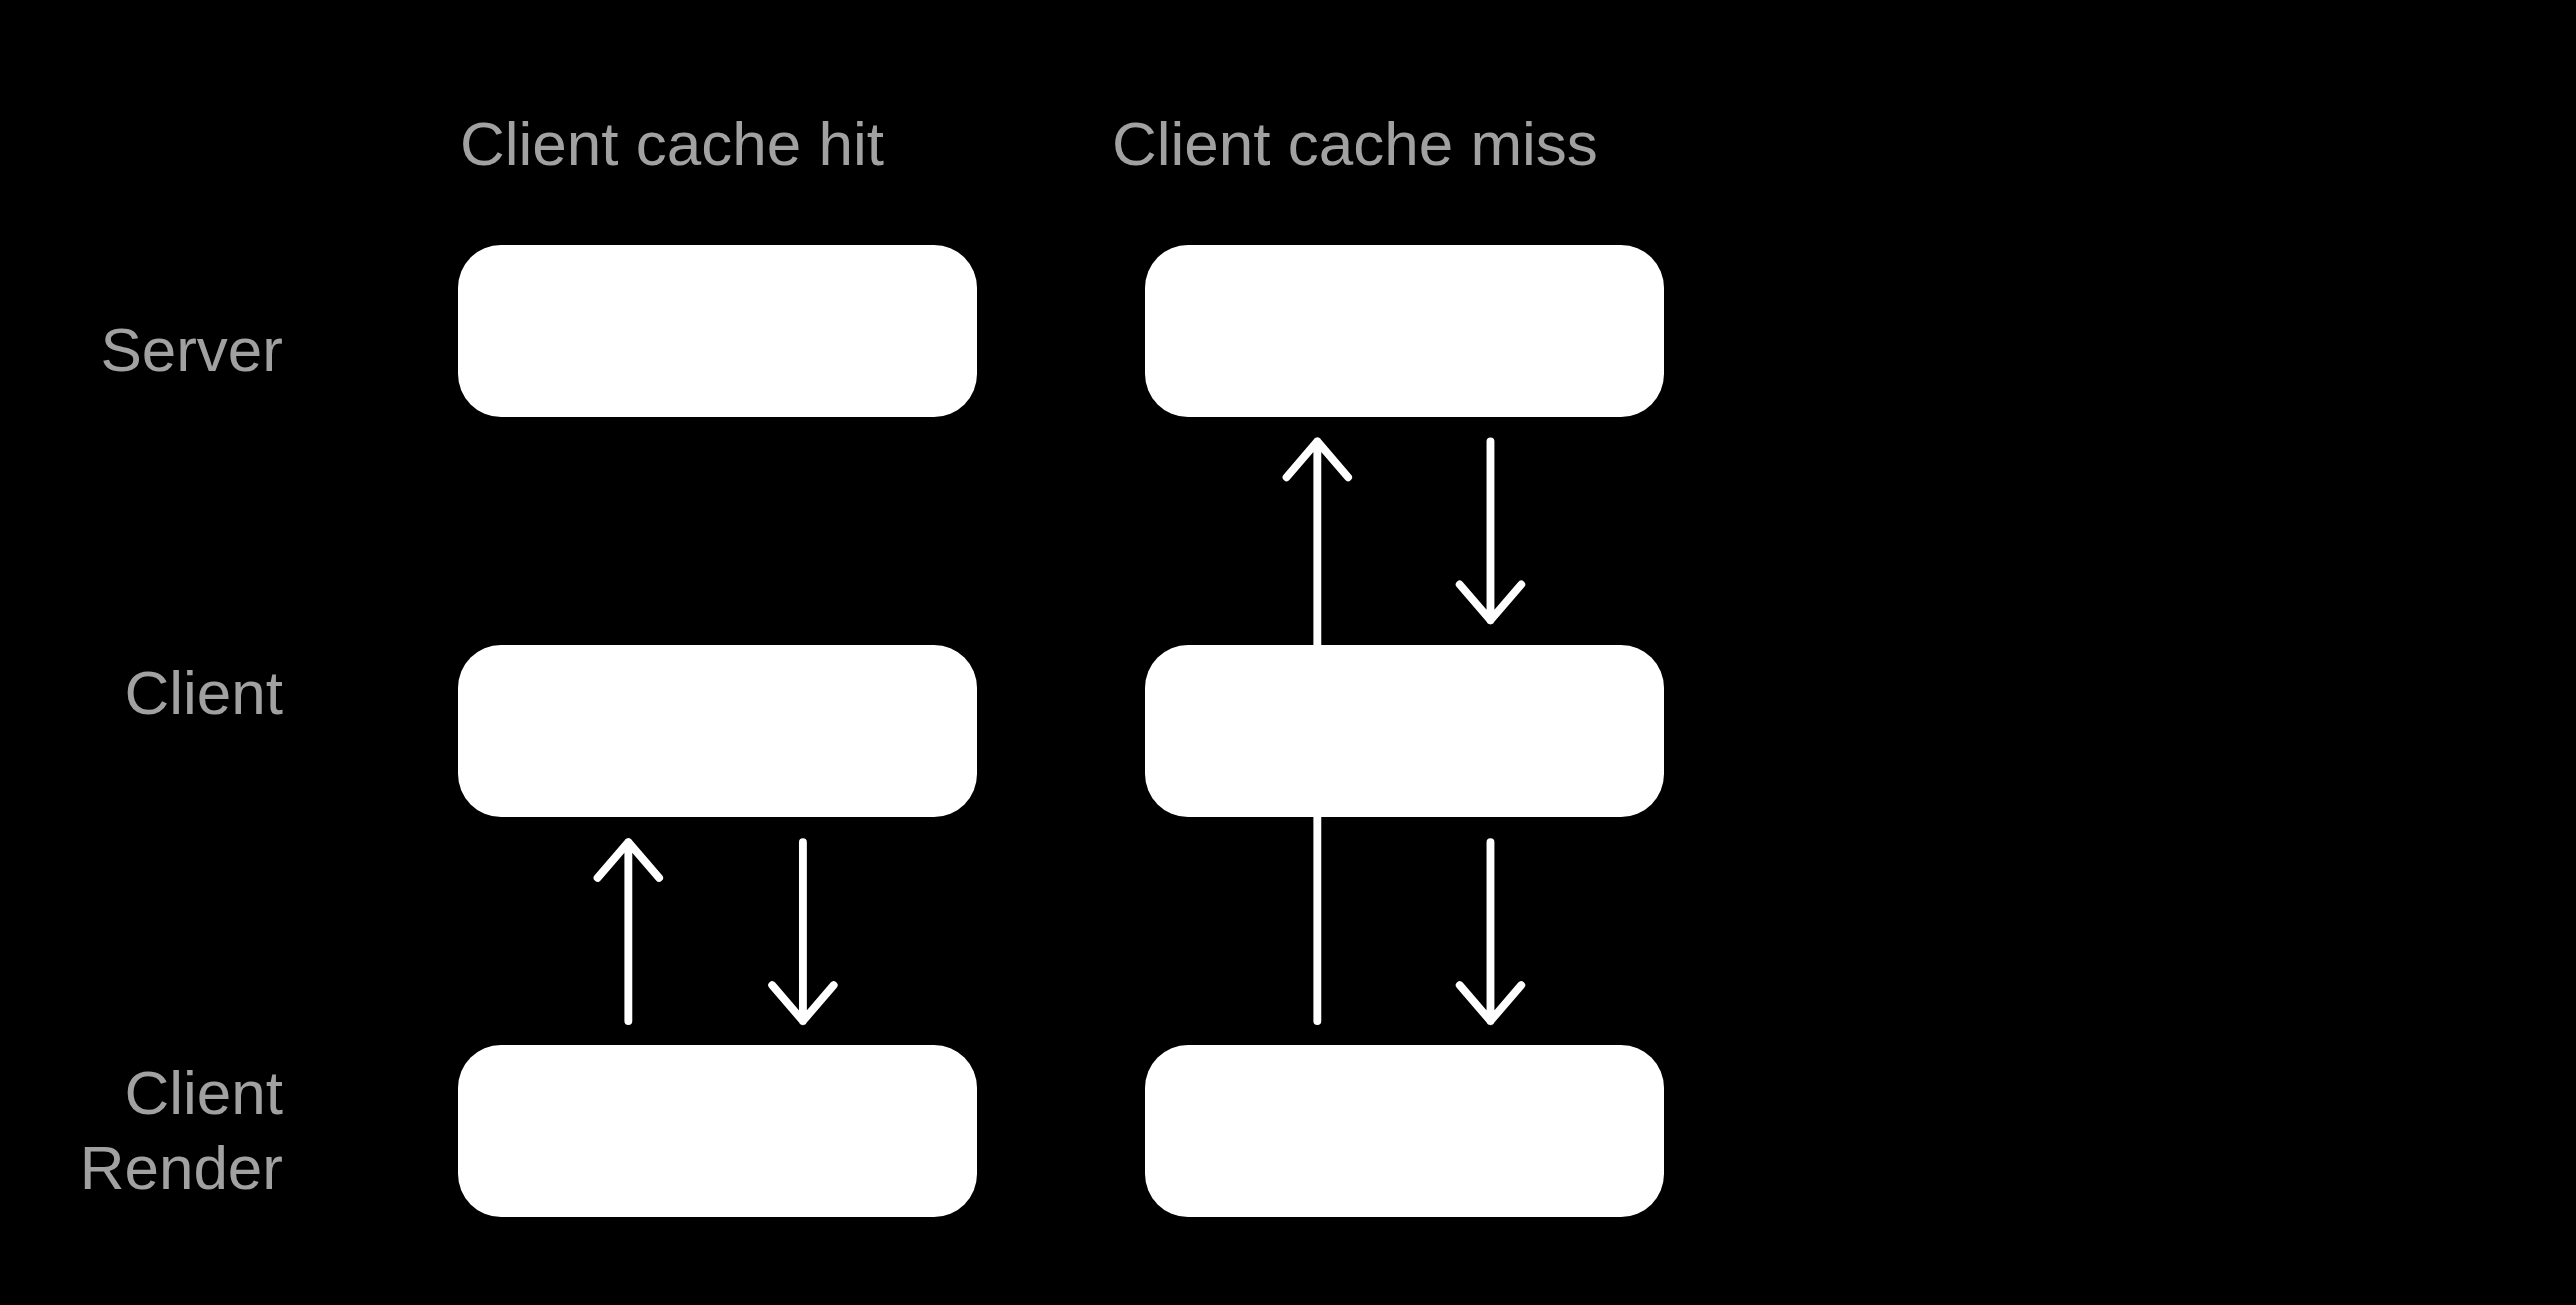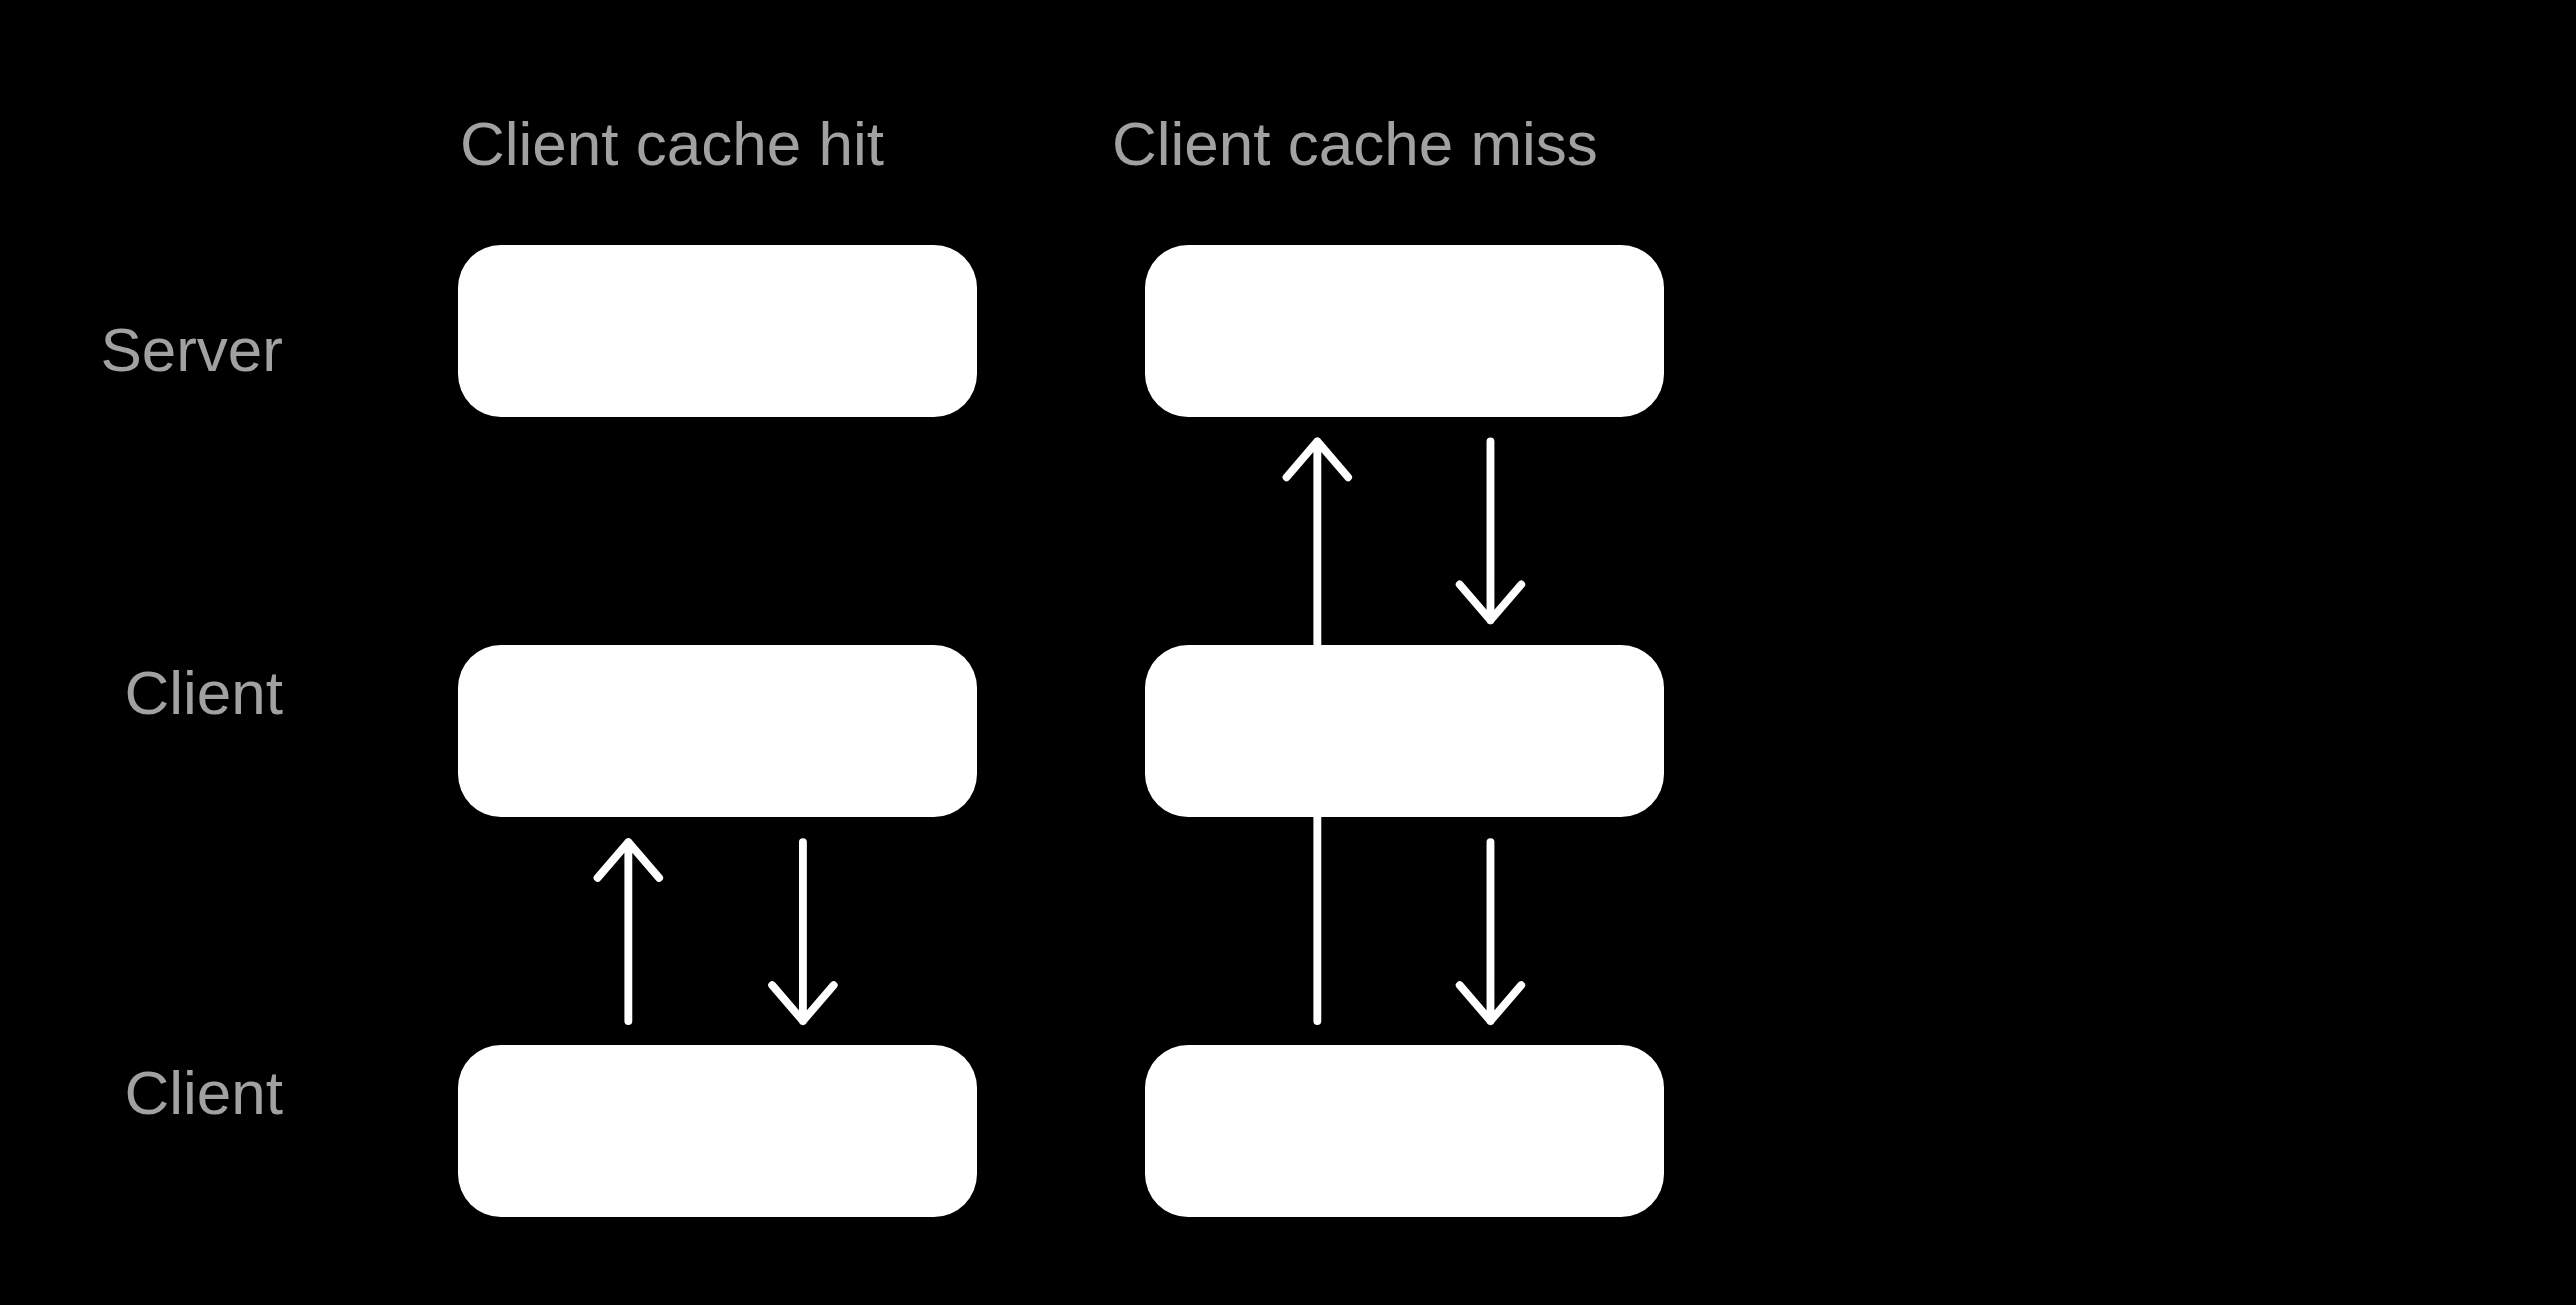--- a/index.html
+++ b/index.html
@@ -97,16 +97,17 @@
   <div class="row-label label-server">
     <div>Server</div>
   </div>
 
   <div class="row-label label-cache">
     <div>Client</div>
   </div>
 
   <div class="row-label label-render">
     <div>Client</div>
+    <div>Render</div>
   </div>
 
 </div>
 
 
 </body></html>

